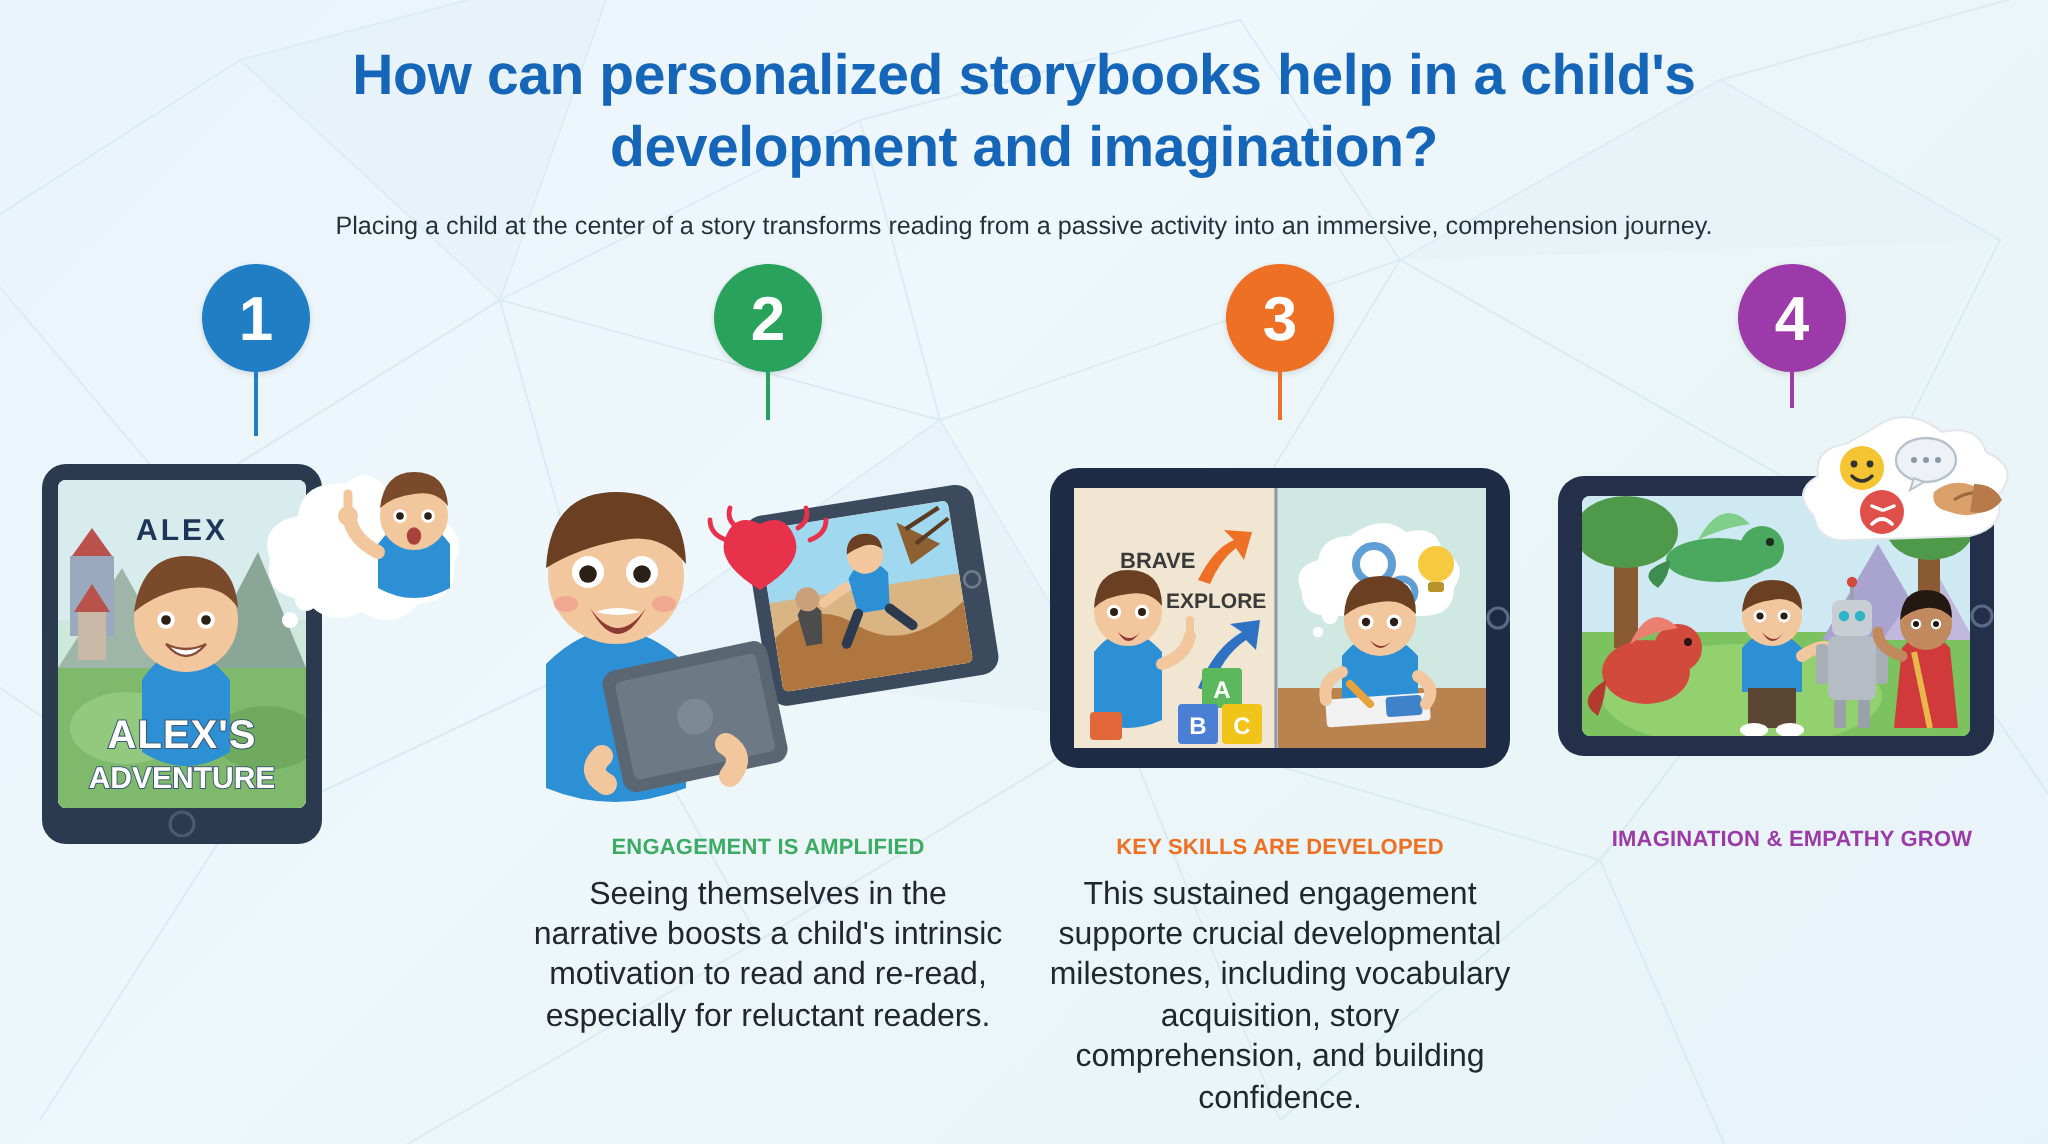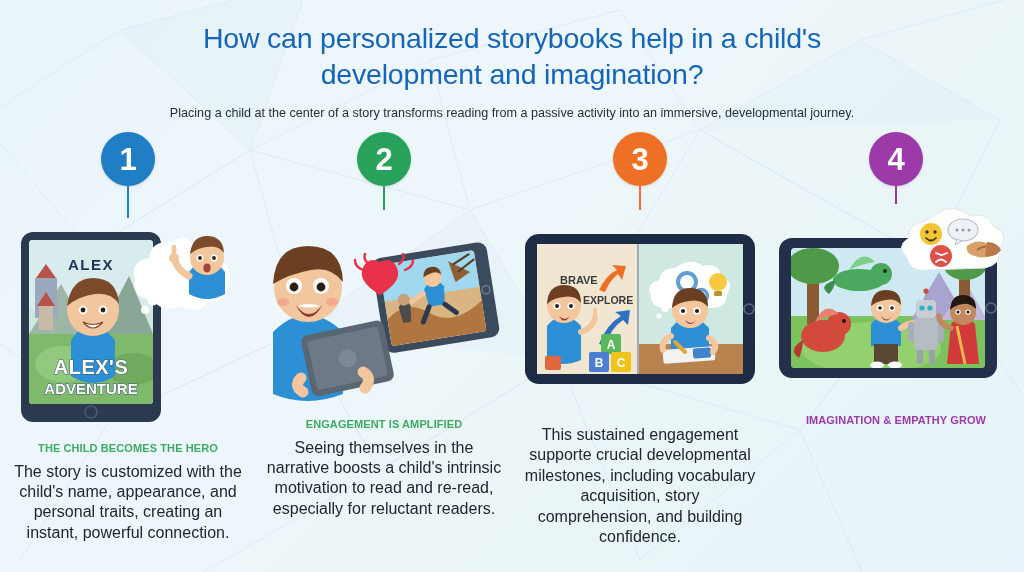--- a/index.html
+++ b/index.html
@@ -36,21 +36,21 @@
   .header {
     position: absolute;
     top: 20px;
     left: 0;
     width: 100%;
     text-align: center;
     z-index: 5;
   }
   .title {
     font-size: 28.5px;
-    font-weight: normal;
+    font-weight: bold;
     color: #1565b8;
     line-height: 1.28;
     letter-spacing: -0.2px;
     padding: 0 130px;
   }
   .subtitle {
     margin-top: 12px;
     font-size: 12.6px;
     color: #25313a;
     line-height: 1.3;
@@ -170,21 +170,21 @@
     </g>
     <g fill="#dceaf3" opacity="0.5">
       <path d="M120 30 L310 -20 L250 150 Z"></path>
       <path d="M700 130 L860 40 L1000 120 Z"></path>
       <path d="M300 330 L470 210 L560 360 Z"></path>
     </g>
   </svg>
 
   <div class="header">
     <div class="title">How can personalized storybooks help in a child's development and imagination?</div>
-    <div class="subtitle">Placing a child at the center of a story transforms reading from a passive activity into an immersive, developmental journey.</div>
+    <div class="subtitle">Placing a child at the center of a story transforms reading from a passive activity into an immersive, comprehension journey.</div>
   </div>
 
   <div class="columns">
 
     <div class="col col-1">
       <div class="badge-wrap">
         <div class="badge" style="background:#1f7ec4">1</div>
         <div class="connector" style="background:#1f7ec4"></div>
       </div>
 
@@ -246,24 +246,20 @@
               <ellipse cx="204" cy="54" rx="3.6" ry="4.4" fill="#a8423c"></ellipse>
 
               <path d="M186 62 q-12 -6 -14 -16" stroke="#f3c79e" stroke-width="7" stroke-linecap="round" fill="none"></path>
               <circle cx="171" cy="44" r="5" fill="#f3c79e"></circle>
               <path d="M171 42 l0 -9" stroke="#f3c79e" stroke-width="4.5" stroke-linecap="round"></path>
             </g>
           </g>
         </svg>
       </div>
 
-      <div class="caption">
-        <div class="heading" style="color:#3cab63">THE CHILD BECOMES THE HERO</div>
-        <div class="body">The story is customized with the child's name, appearance, and personal traits, creating an instant, powerful connection.</div>
-      </div>
     </div>
 
     <div class="col col-2">
       <div class="badge-wrap">
         <div class="badge" style="background:#29a35c">2</div>
         <div class="connector" style="background:#29a35c"></div>
       </div>
 
       <div class="art">
         <svg viewBox="0 0 250 190">
@@ -408,20 +404,21 @@
             <rect x="148" y="132" width="52" height="14" rx="2" fill="#f2f2f2" transform="rotate(-4 174 139)"></rect>
             <rect x="178" y="132" width="18" height="10" rx="2" fill="#3f82c9" transform="rotate(-4 187 137)"></rect>
             <path d="M160 126 l10 10" stroke="#e6a23c" stroke-width="4" stroke-linecap="round"></path>
             <path d="M156 120 q-10 4 -8 14" stroke="#f3c79e" stroke-width="6" stroke-linecap="round" fill="none"></path>
             <path d="M194 122 q10 6 4 14" stroke="#f3c79e" stroke-width="6" stroke-linecap="round" fill="none"></path>
           </g>
         </svg>
       </div>
 
       <div class="caption">
+        <div class="heading" style="color:#ee7024">KEY SKILLS ARE DEVELOPED</div>
         <div class="body">This sustained engagement supporte crucial developmental milestones, including vocabulary acquisition, story comprehension, and building confidence.</div>
       </div>
     </div>
 
     <div class="col col-4">
       <div class="badge-wrap">
         <div class="badge" style="background:#9b3aa8">4</div>
         <div class="connector" style="background:#9b3aa8"></div>
       </div>
 

